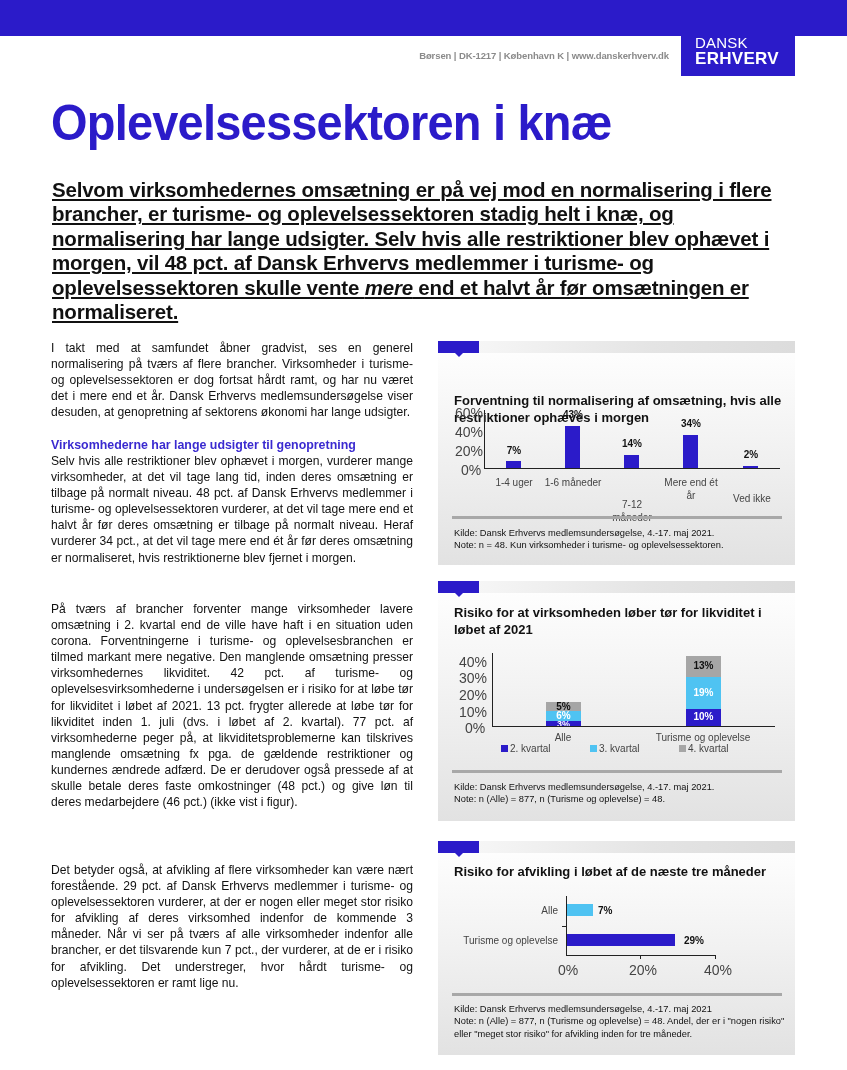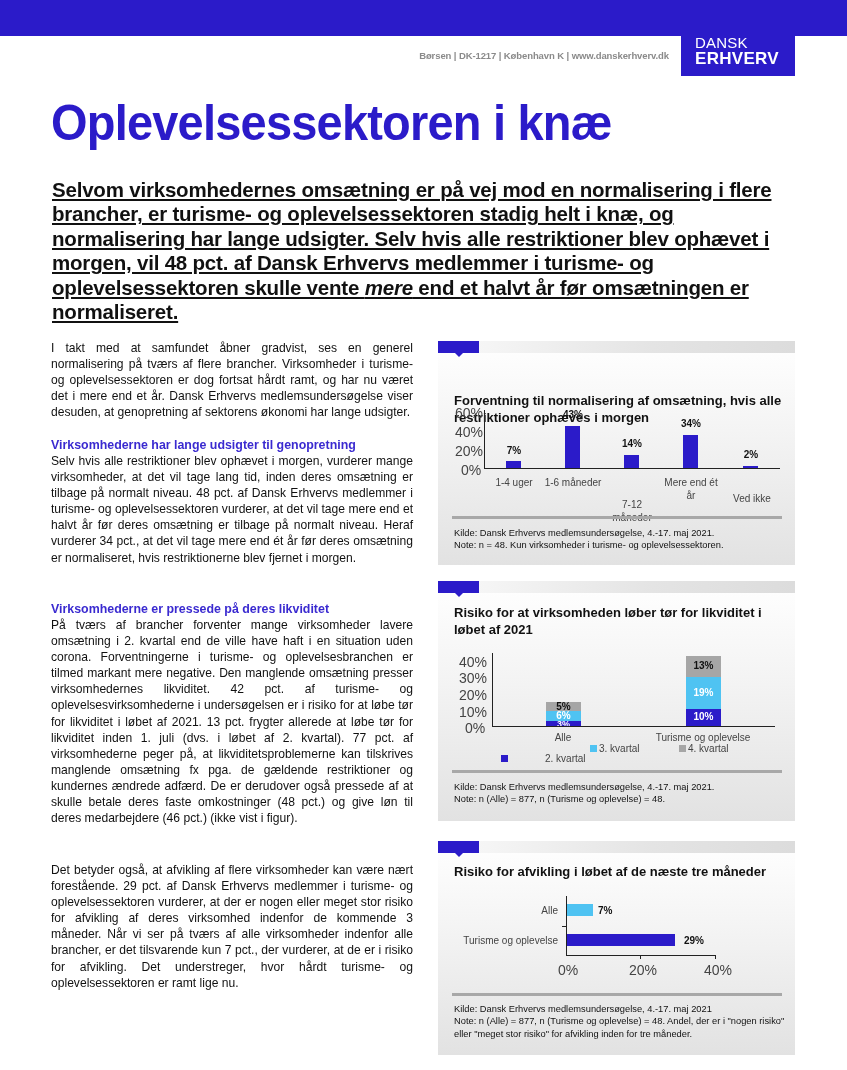--- a/index.html
+++ b/index.html
@@ -46,21 +46,20 @@
 <div class="lead"><span>Selvom virksomhedernes omsætning er på vej mod en normalisering i flere brancher, er turisme- og oplevelsessektoren stadig helt i knæ, og normalisering har lange udsigter. Selv hvis alle restriktioner blev ophævet i morgen, vil 48 pct. af Dansk Erhvervs medlemmer i turisme- og oplevelsessektoren skulle vente </span><em>mere</em><span> end et halvt år før omsætningen er normaliseret.</span></div>
 
 <div class="col" style="top:340px;">
   <p>I takt med at samfundet åbner gradvist, ses en generel normalisering på tværs af flere brancher. Virksomheder i turisme- og oplevelsessektoren er dog fortsat hårdt ramt, og har nu været det i mere end et år. Dansk Erhvervs medlemsundersøgelse viser desuden, at genopretning af sektorens økonomi har lange udsigter.</p>
 </div>
 <div class="col" style="top:437px;">
   <h3>Virksomhederne har lange udsigter til genopretning</h3>
   <p>Selv hvis alle restriktioner blev ophævet i morgen, vurderer mange virksomheder, at det vil tage lang tid, inden deres omsætning er tilbage på normalt niveau. 48 pct. af Dansk Erhvervs medlemmer i turisme- og oplevelsessektoren vurderer, at det vil tage mere end et halvt år før deres omsætning er tilbage på normalt niveau. Heraf vurderer 34 pct., at det vil tage mere end ét år før deres omsætning er normaliseret, hvis restriktionerne blev fjernet i morgen.</p>
 </div>
 <div class="col" style="top:601px;">
-  <h3>Virksomhederne er pressede på deres likviditet</h3>
   <p>På tværs af brancher forventer mange virksomheder lavere omsætning i 2. kvartal end de ville have haft i en situation uden corona. Forventningerne i turisme- og oplevelsesbranchen er tilmed markant mere negative. Den manglende omsætning presser virksomhedernes likviditet. 42 pct. af turisme- og oplevelsesvirksomhederne i undersøgelsen er i risiko for at løbe tør for likviditet i løbet af 2021. 13 pct. frygter allerede at løbe tør for likviditet inden 1. juli (dvs. i løbet af 2. kvartal). 77 pct. af virksomhederne peger på, at likviditetsproblemerne kan tilskrives manglende omsætning fx pga. de gældende restriktioner og kundernes ændrede adfærd. De er derudover også pressede af at skulle betale deres faste omkostninger (48 pct.) og give løn til deres medarbejdere (46 pct.) (ikke vist i figur).</p>
 </div>
 <div class="col" style="top:862px;">
   <p>Det betyder også, at afvikling af flere virksomheder kan være nært forestående. 29 pct. af Dansk Erhvervs medlemmer i turisme- og oplevelsessektoren vurderer, at der er nogen eller meget stor risiko for afvikling af deres virksomhed indenfor de kommende 3 måneder. Når vi ser på tværs af alle virksomheder indenfor alle brancher, er det tilsvarende kun 7 pct., der vurderer, at de er i risiko for afvikling. Det understreger, hvor hårdt turisme- og oplevelsessektoren er ramt lige nu.</p>
 </div>
 
 <div class="panel" style="top:341px;height:224px;">
   <div class="panel-head"></div>
   <div class="panel-tab"></div>
   <div class="panel-title" style="top:23px;margin-top:29px;">Forventning til normalisering af omsætning, hvis alle restriktioner ophæves i morgen</div>
@@ -119,21 +118,21 @@
   <div class="bar" style="left:248px;top:128px;width:35px;height:17px;background:#2b1bc9;"></div>
   <div class="bar" style="left:248px;top:96px;width:35px;height:32px;background:#4fc3f2;"></div>
   <div class="bar" style="left:248px;top:75px;width:35px;height:21px;background:#a6a6a6;"></div>
   <div class="val w" style="left:248px;top:130px;width:35px;">10%</div>
   <div class="val w" style="left:248px;top:106px;width:35px;">19%</div>
   <div class="val" style="left:248px;top:79px;width:35px;">13%</div>
 
   <div class="cat" style="left:95px;top:150px;width:60px;">Alle</div>
   <div class="cat" style="left:210px;top:150px;width:110px;">Turisme og oplevelse</div>
 
-  <div class="legend-item" style="left:63px;top:172px;gap:35px;">
+  <div class="legend-item" style="left:63px;top:162px;">
       <span class="legend-swatch" style="background:#2b1bc9;"></span>
       <span>2. kvartal</span>
     </div>
   <div class="legend-item" style="left:152px;top:162px;">
       <span class="legend-swatch" style="background:#4fc3f2;"></span>
       <span>3. kvartal</span>
     </div>
   <div class="legend-item" style="left:241px;top:162px;">
       <span class="legend-swatch" style="background:#a6a6a6;"></span>
       <span>4. kvartal</span>

